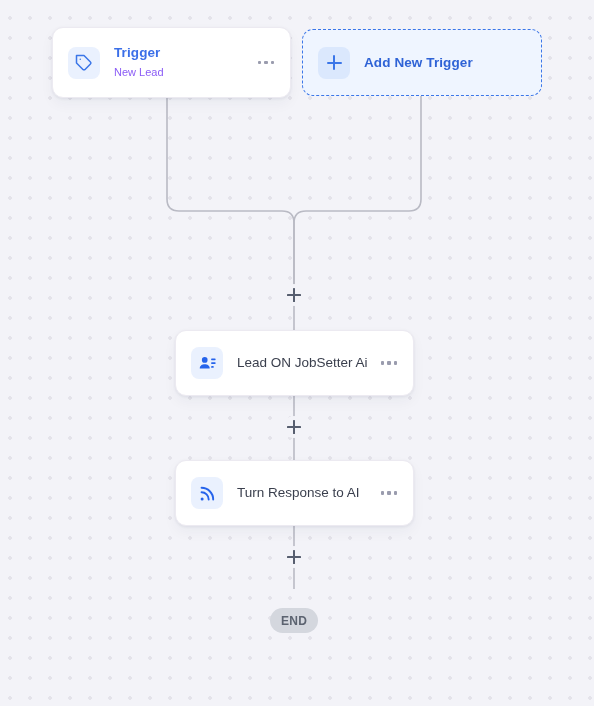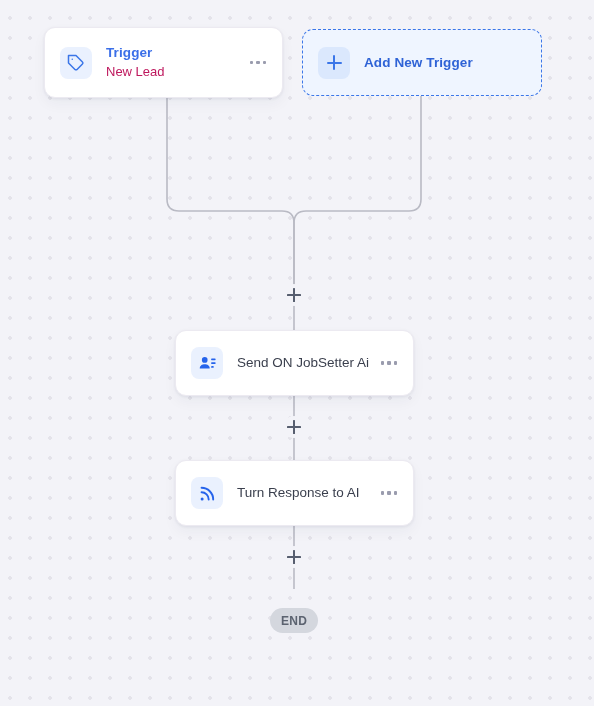--- a/index.html
+++ b/index.html
@@ -55,41 +55,41 @@
     display: flex;
     align-items: center;
     justify-content: center;
     flex: 0 0 auto;
   }
 
   .icon-tile svg { display: block; }
 
   
   #trigger-card {
-    left: 44px;
+    left: 52px;
     top: 27px;
     width: 239px;
     height: 71px;
     padding: 0 14px 0 15px;
   }
   #trigger-card .text-wrap {
     margin-left: 14px;
     flex: 1 1 auto;
     min-width: 0;
   }
   .trigger-title {
     color: #3b6fe8;
     font-size: 13.5px;
     font-weight: bold;
     line-height: 17px;
     letter-spacing: 0.1px;
   }
   .trigger-sub {
-    color: #be185d;
-    font-size: 13px;
+    color: #8b5cf6;
+    font-size: 11px;
     line-height: 18px;
     margin-top: 2px;
   }
 
   
   .dots-menu {
     flex: 0 0 auto;
     display: flex;
     gap: 3px;
     align-items: center;
@@ -259,21 +259,21 @@
   <div class="node-card action-card" id="action-card-1">
     <span class="icon-tile">
       <svg width="19" height="19" viewBox="0 0 24 24" fill="#2563eb">
         <circle cx="8.5" cy="7.5" r="3.6"></circle>
         <path d="M2.2 18.2c0-3.3 2.9-5.2 6.3-5.2s6.3 1.9 6.3 5.2z"></path>
         <rect x="16.6" y="5.6" width="5.6" height="2.3" rx="0.6"></rect>
         <rect x="16.6" y="10.4" width="5.6" height="2.3" rx="0.6"></rect>
         <rect x="16.6" y="15.2" width="3.2" height="2.3" rx="0.6"></rect>
       </svg>
     </span>
-    <span class="action-label">Send ON JobSetter Ai</span>
+    <span class="action-label">Lead ON JobSetter Ai</span>
     <span class="dots-menu">
       <i></i>
       <i></i>
       <i></i>
     </span>
   </div>
 
   <div class="plus-handle" id="plus-2"></div>
 
   <div class="node-card action-card" id="action-card-2">

